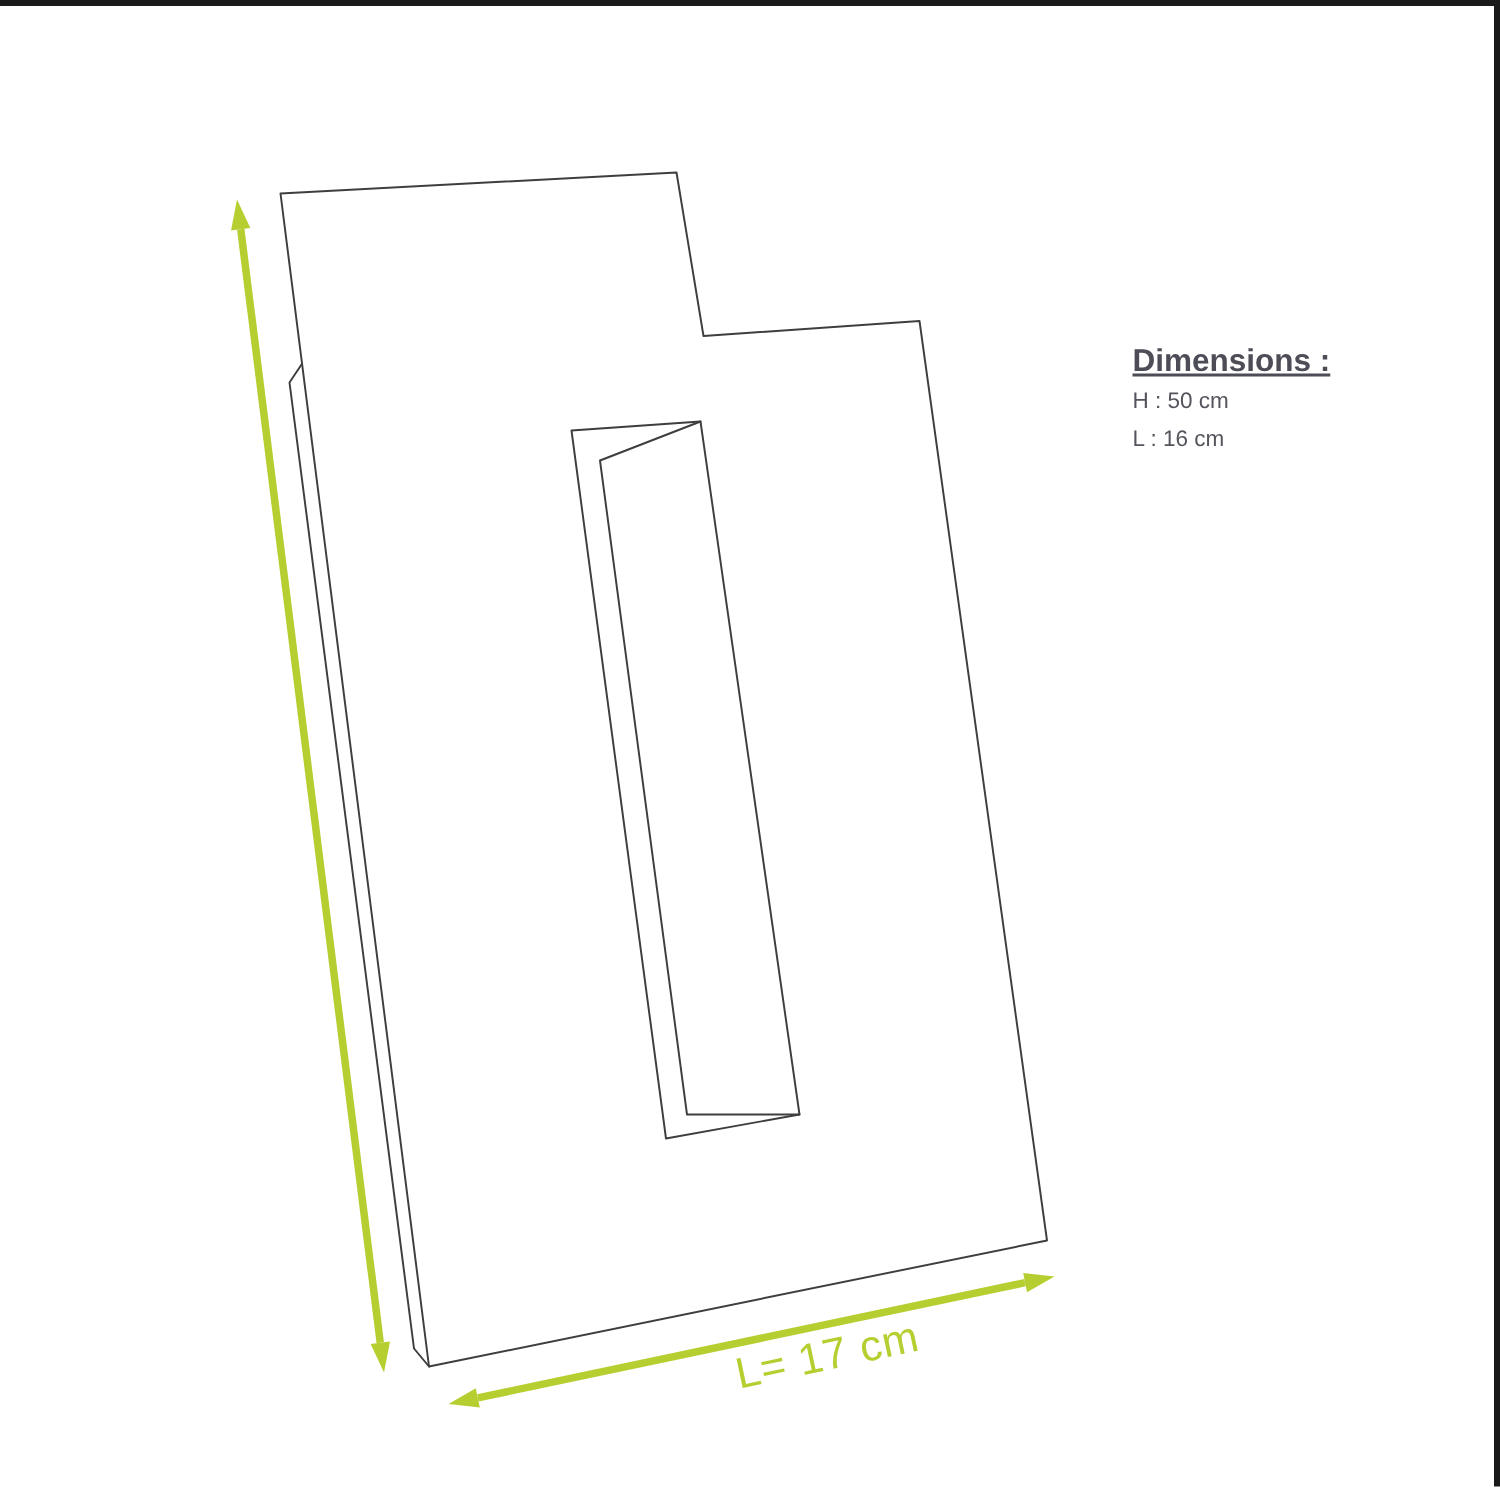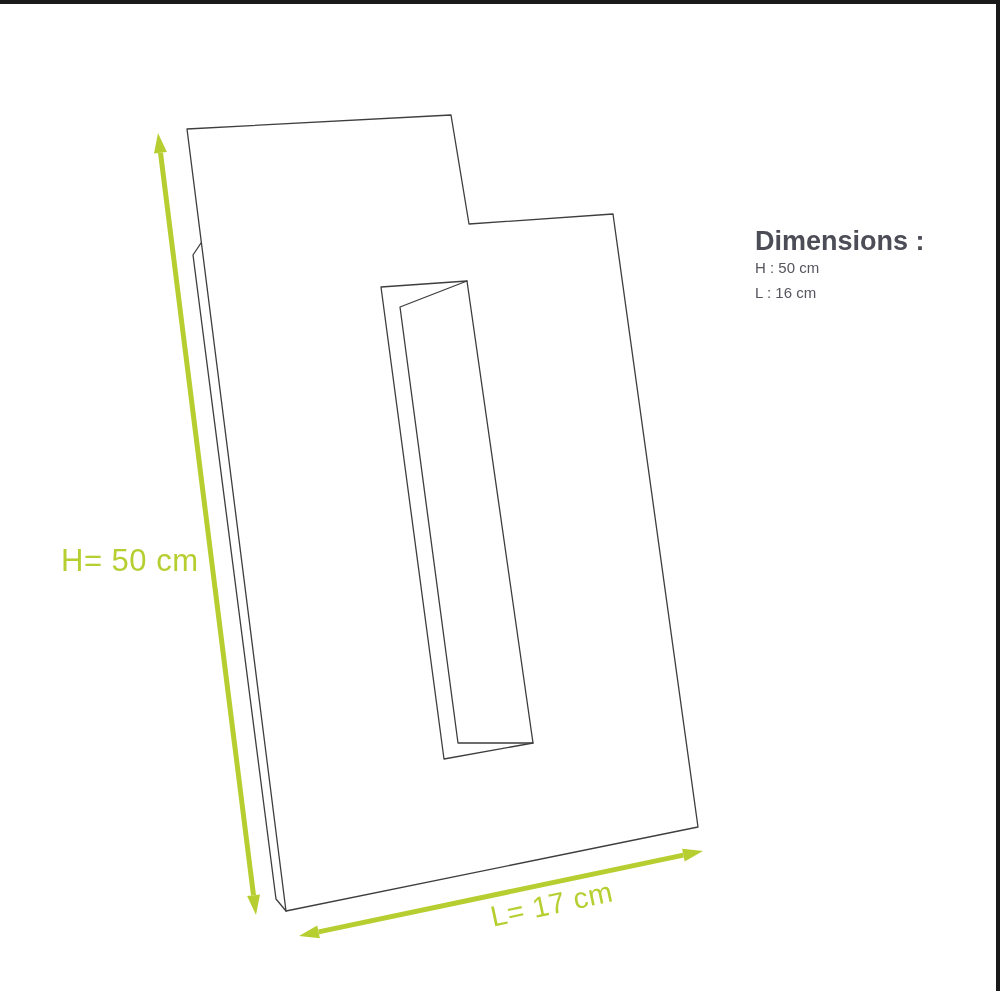--- a/index.html
+++ b/index.html
@@ -47,23 +47,24 @@
     transform: rotate(-12deg);
     transform-origin: 0% 50%;
     white-space: nowrap;
   }
   .info {
     position: absolute; left: 755px; top: 227px;
     white-space: nowrap;
   }
   .info-title {
     font-weight: bold;
-    font-size: 27px;
+    font-size: 21px;
     line-height: 28px;
     color: var(--title-text, #4d4d57);
+    text-decoration: underline;
   }
   .info-line {
     font-size: 15px;
     line-height: 25px;
     color: var(--body-text, #55555e);
   }
 </style>
 </head>
 <body>
 
@@ -88,21 +89,20 @@
       <polygon class="arrow-head" points="256,915 247.1,896.0 260.0,894.4"></polygon>
     </g>
 
     <g>
       <path class="arrow-shaft" d="M318.6 931.9 L683.4 855.1"></path>
       <polygon class="arrow-head" points="299,936 319.9,938.3 317.2,925.5"></polygon>
       <polygon class="arrow-head" points="703,851 684.7,861.5 682.1,848.7"></polygon>
     </g>
   </svg>
 
-  <div class="h-label">H= 50 cm</div>
 
   <div class="l-label">L= 17 cm</div>
 
   <div class="info">
     <div class="info-title">Dimensions :</div>
     <div class="info-line">H : 50 cm</div>
     <div class="info-line">L : 16 cm</div>
   </div>
 
 </div>

